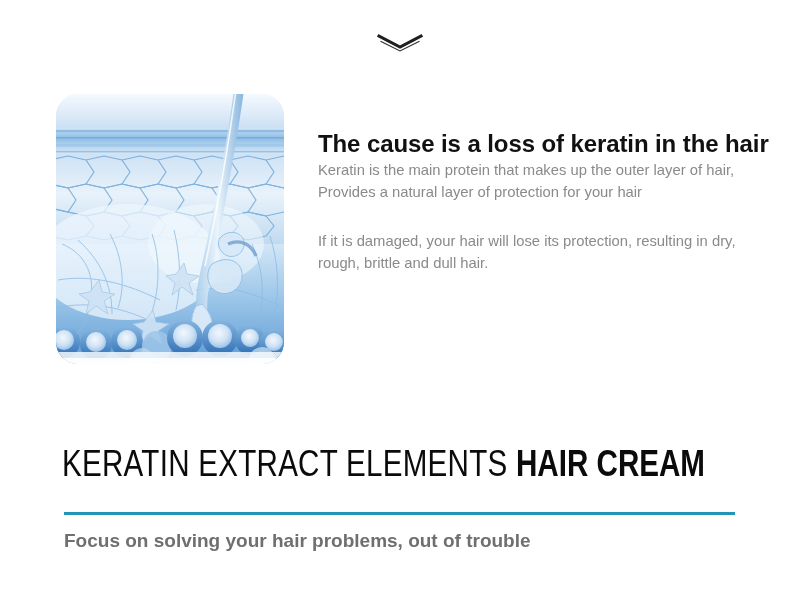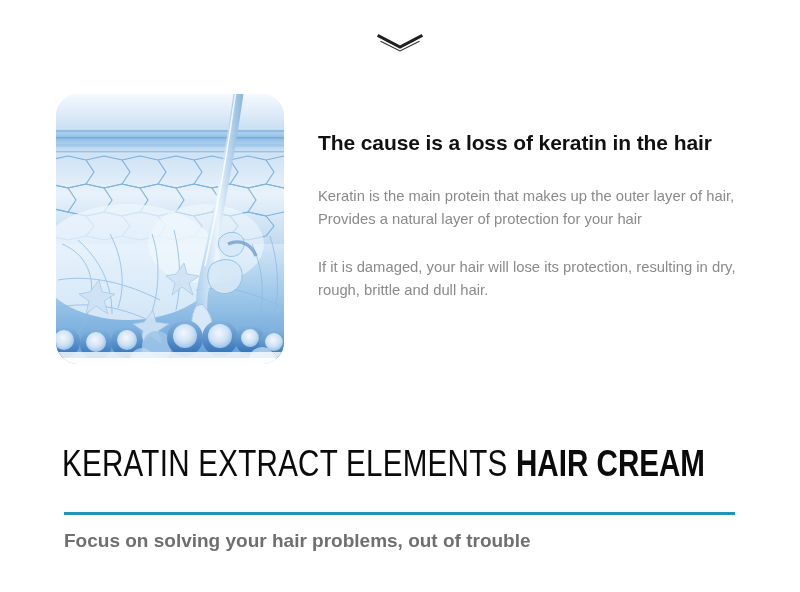--- a/index.html
+++ b/index.html
@@ -56,35 +56,35 @@
   }
 
   
   #hero-text {
     position: absolute;
     left: 318px;
     top: 36px;
     width: 455px;
   }
   #hero-heading {
-    font-size: 21px;
+    font-size: 24px;
     font-weight: bold;
     color: #111111;
     letter-spacing: -0.1px;
     line-height: 1.2;
     margin: 0;
     white-space: nowrap;
   }
   .hero-para {
     font-size: 14.8px;
     color: #8a8a8a;
     line-height: 1.52;
     margin: 0;
   }
-  #hero-para-1 { margin-top: 30px; }
+  #hero-para-1 { }
   #hero-para-2 { margin-top: 26px; }
 
   
   #brand-block {
     position: absolute;
     left: 0;
     top: 440px;
     width: 800px;
   }
   #brand-title {

